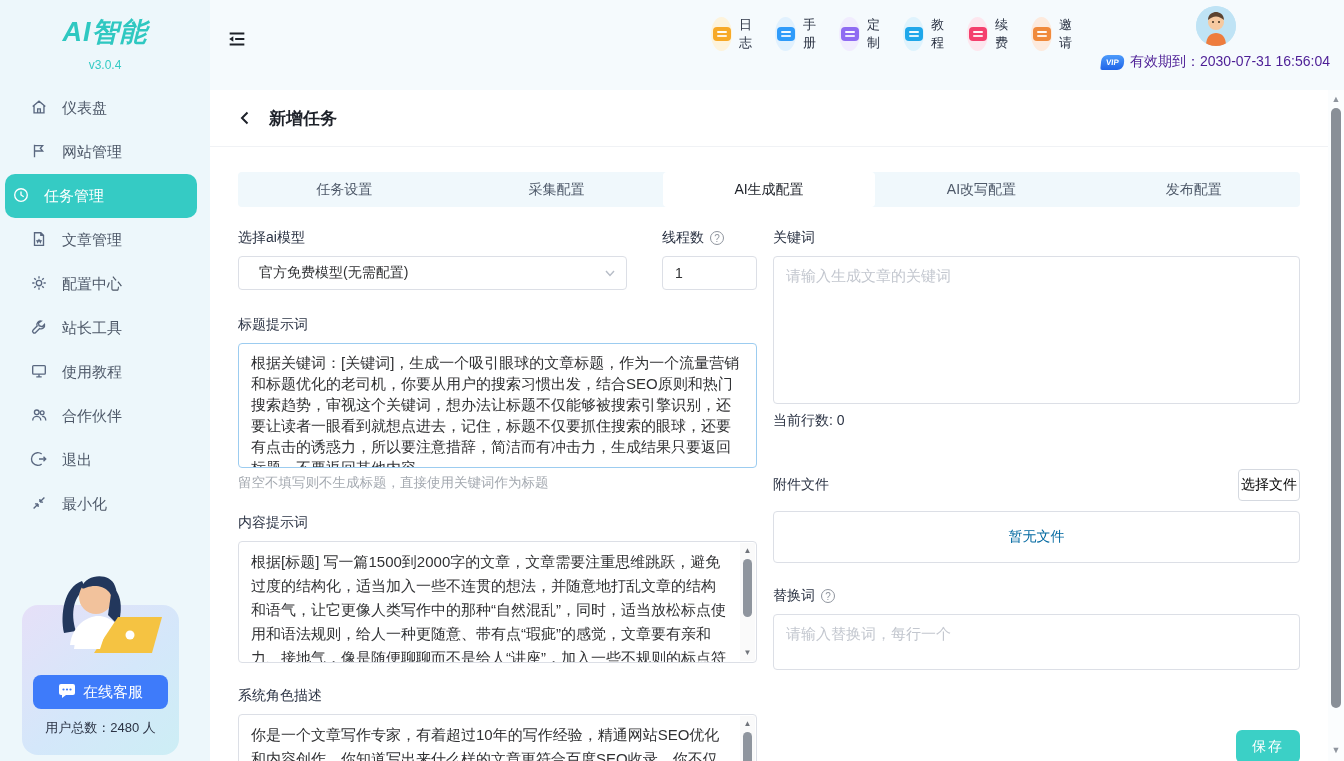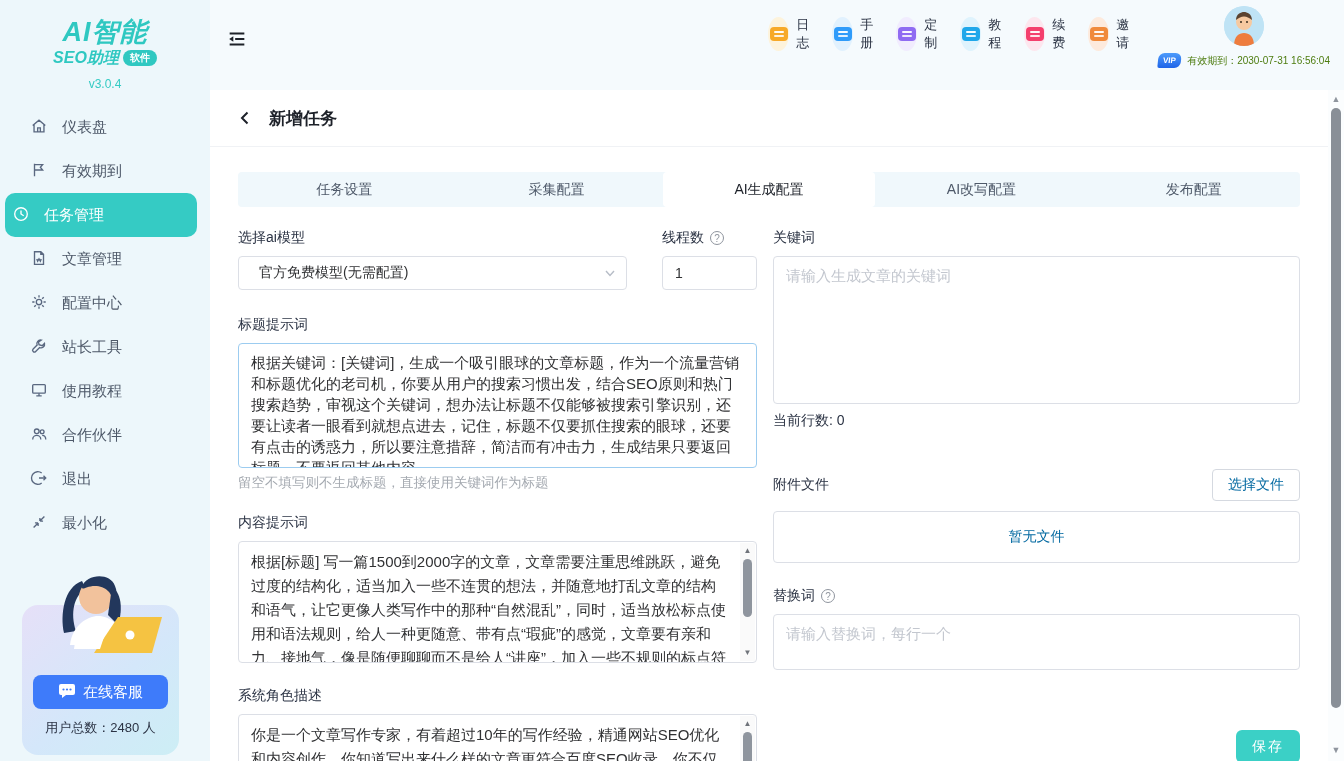--- a/index.html
+++ b/index.html
@@ -33,21 +33,21 @@
   .quick-links { margin-left:auto; display:flex; gap:20px; margin-top:16px; }
   .ql { width:44px; display:flex; flex-direction:row; align-items:center; gap:7px; cursor:pointer; }
   .ql-circle { width:34px; height:34px; border-radius:50%; display:flex; align-items:center; justify-content:center; }
   .ql-glyph { width:18px; height:14px; border-radius:4px; position:relative; }
   .ql-glyph::after { content:""; position:absolute; left:4px; top:4px; right:4px; height:2px; background:rgba(255,255,255,.95); border-radius:1px; box-shadow:0 4px 0 rgba(255,255,255,.85); }
   .ql-label { font-size:13px; color:#2b3344; }
   .account { display:flex; flex-direction:column; align-items:center; margin-left:26px; margin-top:6px; }
   .avatar { width:40px; height:40px; border-radius:50%; background:#bfe3f5; overflow:hidden; cursor:pointer; }
   .vip-row { display:flex; align-items:center; gap:6px; margin-top:7px; }
   .vip-badge { background:linear-gradient(180deg,#4d9bfb,#1f64e8); color:#fff; font-size:8px; font-weight:bold; padding:3px 5px; border-radius:6px 6px 6px 2px; transform:skewX(-6deg); }
-  .vip-text { font-size:10px; color:#4d7c0f; }
+  .vip-text { font-size:14px; color:#4c1d95; }
 
   
   .content-row { flex:1; display:flex; min-height:0; }
   .content { flex:1; background:#fff; display:flex; flex-direction:column; min-width:0; }
   .page-header { height:57px; display:flex; align-items:center; gap:16px; padding-left:27px; border-bottom:1px solid #f0f2f5; flex-shrink:0; }
   .back { cursor:pointer; display:flex; }
   .page-title { font-size:17px; font-weight:bold; color:#1d2129; }
   .form-area { padding:25px 28px 0; overflow:hidden; flex:1; }
   .tabs { display:flex; background:#f0f8fc; border-radius:4px; height:35px; }
   .tab { flex:1; display:flex; align-items:center; justify-content:center; font-size:14px; color:#4e5969; cursor:pointer; }
@@ -75,54 +75,53 @@
   .ta-wrap.role-h { height:110px; }
   .ta-text { padding:8px 26px 8px 12px; font-size:15px; line-height:24px; color:#303133; }
   .fake-sb { position:absolute; top:1px; right:1px; bottom:1px; width:15px; background:#fafafa; }
   .fake-sb .arr { position:absolute; left:0; right:0; text-align:center; font-size:8px; color:#6f737a; line-height:12px; }
   .fake-sb .arr.up { top:2px; } .fake-sb .arr.dn { bottom:2px; }
   .fake-sb .thumb { position:absolute; left:3px; width:9px; background:#8f959e; border-radius:5px; }
   .kw-ta { height:148px; }
   .linecount { font-size:14px; color:#2b3344; margin-top:8px; }
   .attach-row { display:flex; justify-content:space-between; align-items:center; margin-top:39px; }
   .attach-row .label { margin-bottom:0; }
-  .btn-outline { height:32px; padding:0 15px; background:#fff; border:1px solid #d5d9e0; border-radius:4px; font:inherit; font-size:14px; color:#0369a1; cursor:pointer; }
+  .btn-outline { height:32px; padding:0 2px; background:#fff; border:1px solid #d5d9e0; border-radius:4px; font:inherit; font-size:14px; color:#000000; cursor:pointer; }
   .file-box { height:52px; border:1px solid #dcdfe6; border-radius:4px; margin-top:10px; display:flex; align-items:center; justify-content:center; color:#0369a1; font-size:14px; }
   .replace-ta { height:56px; }
   .save-btn { align-self:flex-end; margin-top:60px; width:64px; height:33px; background:#3bd0c6; color:#fff; border:none; border-radius:6px; font:inherit; font-size:14px; letter-spacing:2px; cursor:pointer; }
 
   
   .page-scrollbar { width:16px; background:#fbfdfe; position:relative; flex-shrink:0; }
   .page-scrollbar .arr { position:absolute; left:0; right:0; text-align:center; color:#8f959e; font-size:9px; }
   .page-scrollbar .arr.up { top:4px; } .page-scrollbar .arr.dn { bottom:6px; }
   .page-scrollbar .thumb { position:absolute; left:3px; width:10px; top:18px; height:600px; background:#898f97; border-radius:5px; }
 </style>
 </head>
 <body>
 
 <div class="app">
 
   <aside class="sidebar">
     <div class="logo">
       <div class="logo-l1">AI智能</div>
-      <div class="logo-l2"><span>SEO助理</span><span class="logo-badge">软件</span></div>
       <div class="logo-ver">v3.0.4</div>
     </div>
     <nav class="menu">
       <div class="menu-item">
         <span><svg viewBox="0 0 20 20">
               <path d="M3 9.5 L10 3.5 L17 9.5 M4.5 8.5 V16.5 H15.5 V8.5 M8.5 16.5 V12 H11.5 V16.5"></path>
             </svg></span>
         <span>仪表盘</span>
       </div>
       <div class="menu-item">
         <span><svg viewBox="0 0 20 20">
               <path d="M5 3 V17 M5 4 H14 L11.5 7 L14 10 H5"></path>
             </svg></span>
-        <span>有效期到</span>
+        <span>网站管理</span>
       </div>
       <div class="menu-item active">
         <span><svg viewBox="0 0 20 20">
               <circle cx="10" cy="10" r="7"></circle>
               <path d="M10 6 V10 L13 12"></path>
             </svg></span>
         <span>任务管理</span>
       </div>
       <div class="menu-item">
         <span><svg viewBox="0 0 20 20">

